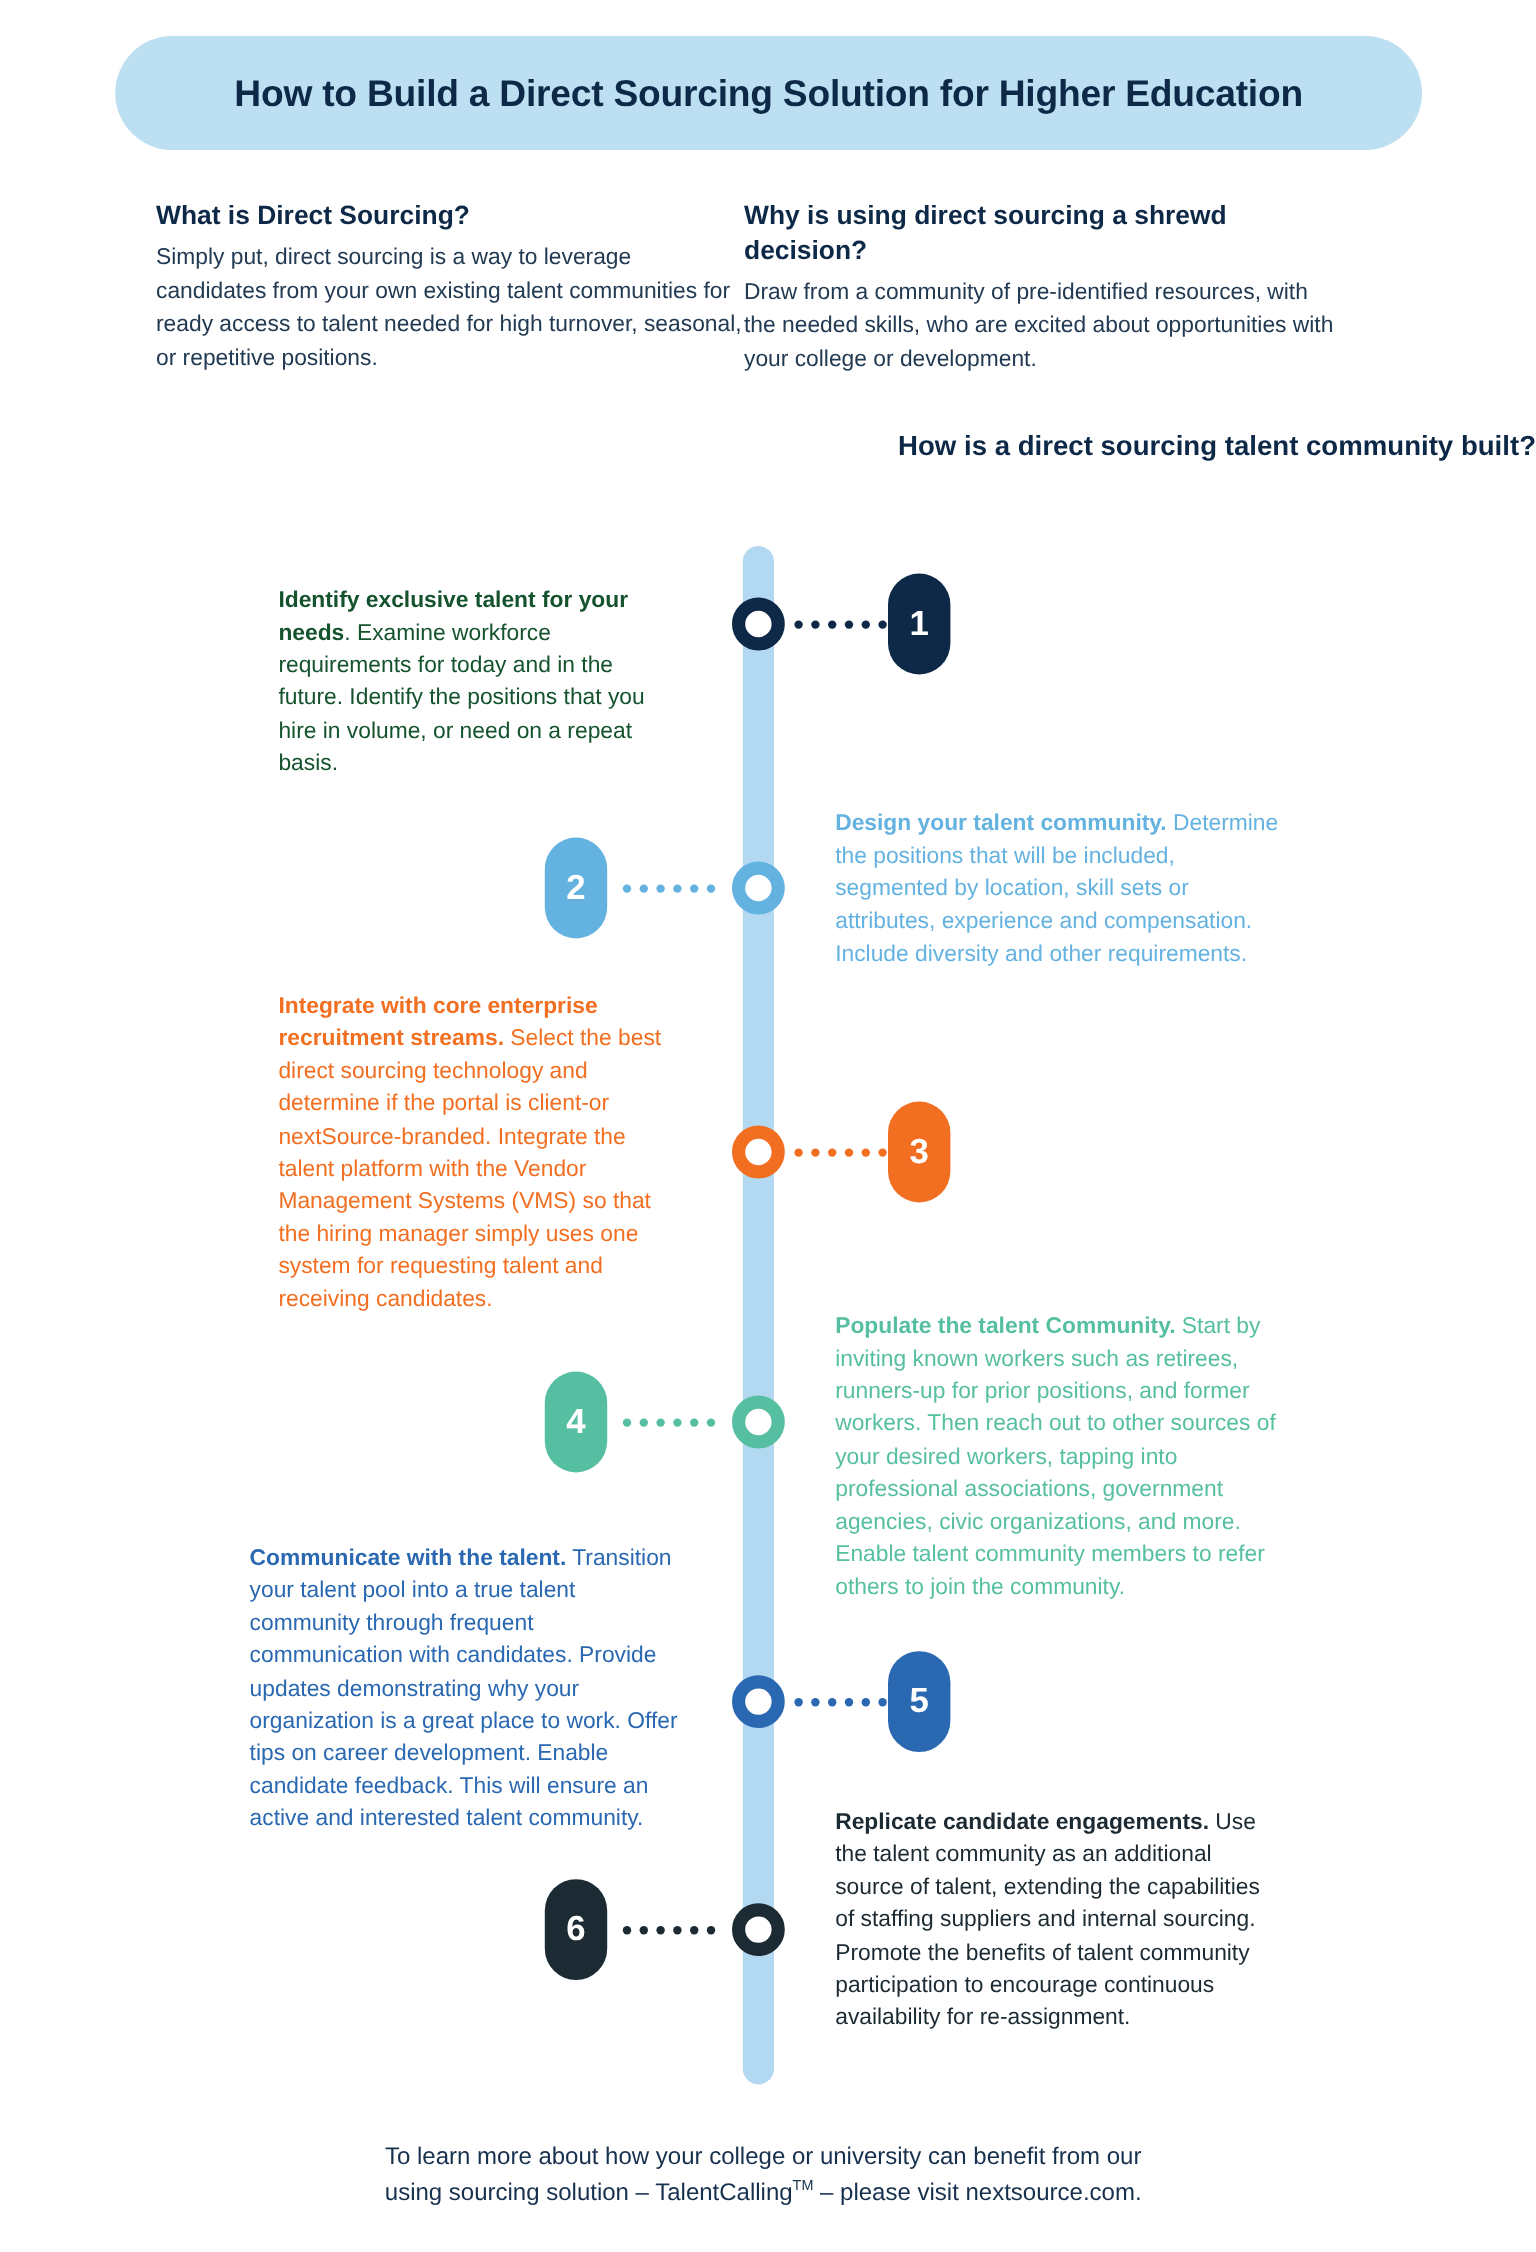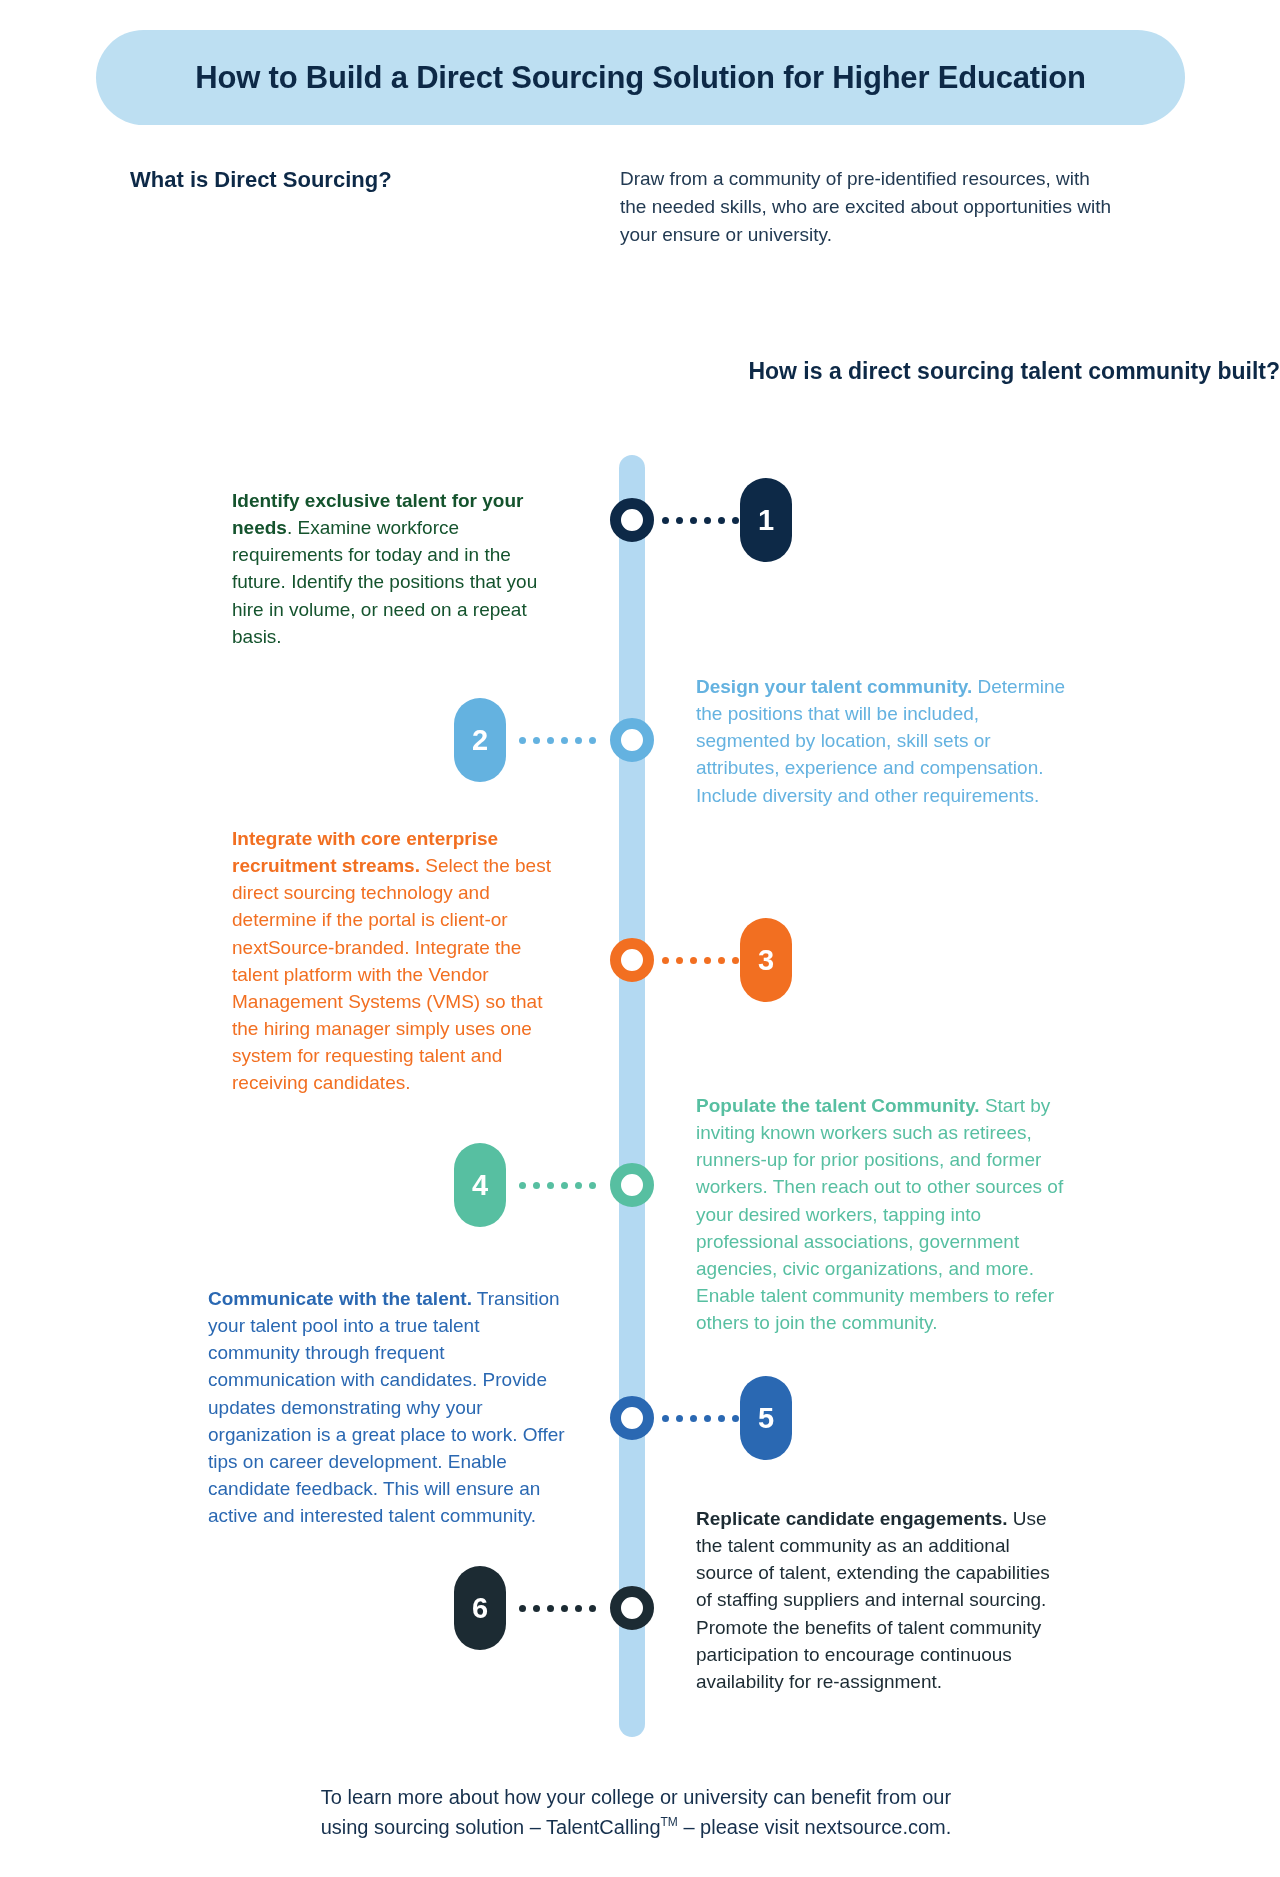--- a/index.html
+++ b/index.html
@@ -169,23 +169,25 @@
 </head>
 <body>
 
 <div class="header-banner">
   <div class="header-title">How to Build a Direct Sourcing Solution for Higher Education</div>
 </div>
 
 <div class="intro">
   <div class="intro-col left">
     <h2 class="intro-head">What is Direct Sourcing?</h2>
+    <p class="intro-body">Simply put, direct sourcing is a way to leverage candidates from your own existing talent communities for ready access to talent needed for high turnover, seasonal, or repetitive positions.</p>
   </div>
   <div class="intro-col right">
-    <p class="intro-body">Draw from a community of pre-identified resources, with the needed skills, who are excited about opportunities with your ensure or university.</p>
+    <h2 class="intro-head">Why is using direct sourcing a shrewd decision?</h2>
+    <p class="intro-body">Draw from a community of pre-identified resources, with the needed skills, who are excited about opportunities with your college or development.</p>
   </div>
 </div>
 
 <div class="section-head">
   <h3 class="section-title">How is a direct sourcing talent community built?</h3>
 </div>
 
 <div class="timeline">
   <div class="spine"></div>
   <div id="steps-root">

